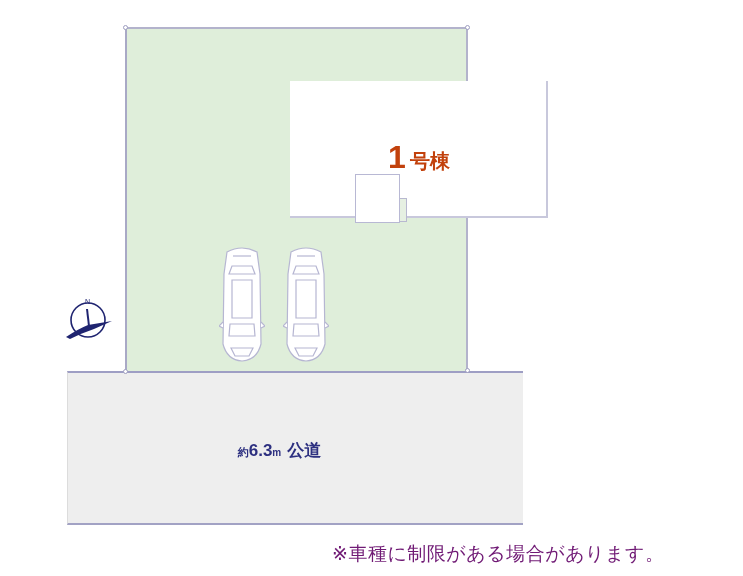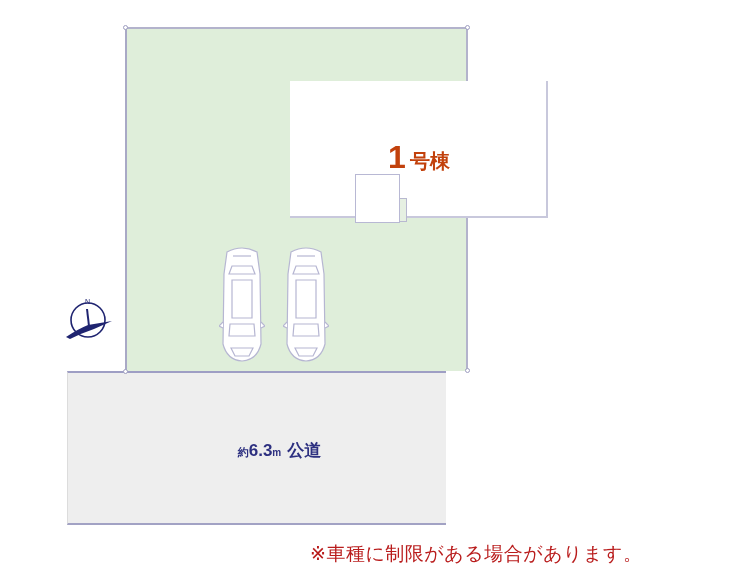--- a/index.html
+++ b/index.html
@@ -2,41 +2,41 @@
 <html><head>
 <meta charset="utf-8">
 <style>
   html, body { margin:0; padding:0; background:#ffffff; }
   body { width:743px; height:576px; position:relative; overflow:hidden;
          font-family:"DejaVu Sans", sans-serif; }
   .abs { position:absolute; }
   #lot { left:125px; top:27px; width:343px; height:344px; background:#dfeeda;
          border-left:2px solid #a9a9c6; border-top:2px solid #b3b3cc; border-right:2px solid #b3b3cc;
          box-sizing:border-box; }
-  #road { left:67px; top:371px; width:379px; height:154px; background:#eeeeee;
+  #road { left:67px; top:371px; width:456px; height:154px; background:#eeeeee;
           border-top:2px solid #9e9ec4; border-bottom:2px solid #a2a2c4; border-left:1px solid #dcdcdc;
           box-sizing:border-box; }
   #building { left:163px; top:52px; width:258px; height:137px; background:#ffffff;
               border-right:2px solid #c8c8dc; border-bottom:2px solid #c8c8dc; box-sizing:border-box; }
   #building-label { left:0; top:58px; width:258px; text-align:center; color:#c2410c;
                     font-family:"Liberation Sans", sans-serif; }
   #building-label .num { font-size:32px; font-weight:bold; }
   #building-label .txt { font-size:20px; font-weight:bold; margin-left:4px; }
   #entrance-step { left:398px; top:198px; width:9px; height:24px; background:#e6f0e2;
                    border:1px solid #b8b8d0; box-sizing:border-box; }
   #entrance { left:355px; top:174px; width:45px; height:49px; background:#ffffff;
               border:1px solid #b8b8d4; box-sizing:border-box; }
   .corner { width:5px; height:5px; border:1px solid #9d9dc0; border-radius:50%; background:#ffffff; box-sizing:border-box; }
   #road-label { left:0; top:66px; width:423px; text-align:center; color:#2d3080;
                 font-family:"Liberation Sans", sans-serif; font-weight:bold; }
   #road-label .small { font-size:11px; }
   #road-label .big { font-size:17px; }
   #road-label .unit { font-size:10px; }
   #road-label .name { font-size:17px; margin-left:6px; }
-  #note { left:310px; top:541px; font-size:19px; color:#b91c1c; white-space:nowrap;
+  #note { left:332px; top:541px; font-size:19px; color:#701a75; white-space:nowrap;
           font-family:"DejaVu Sans", sans-serif; letter-spacing:0.5px; }
   .car { width:46px; height:118px; }
   #compass { left:64px; top:295px; width:52px; height:48px; }
 </style>
 </head>
 <body>
 
 <div id="lot" class="abs">
   <div id="building" class="abs">
     <div id="building-label" class="abs">

